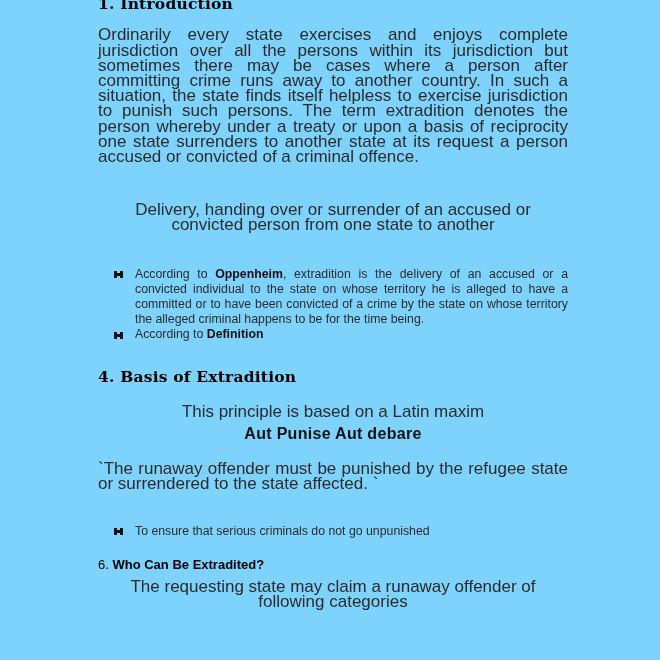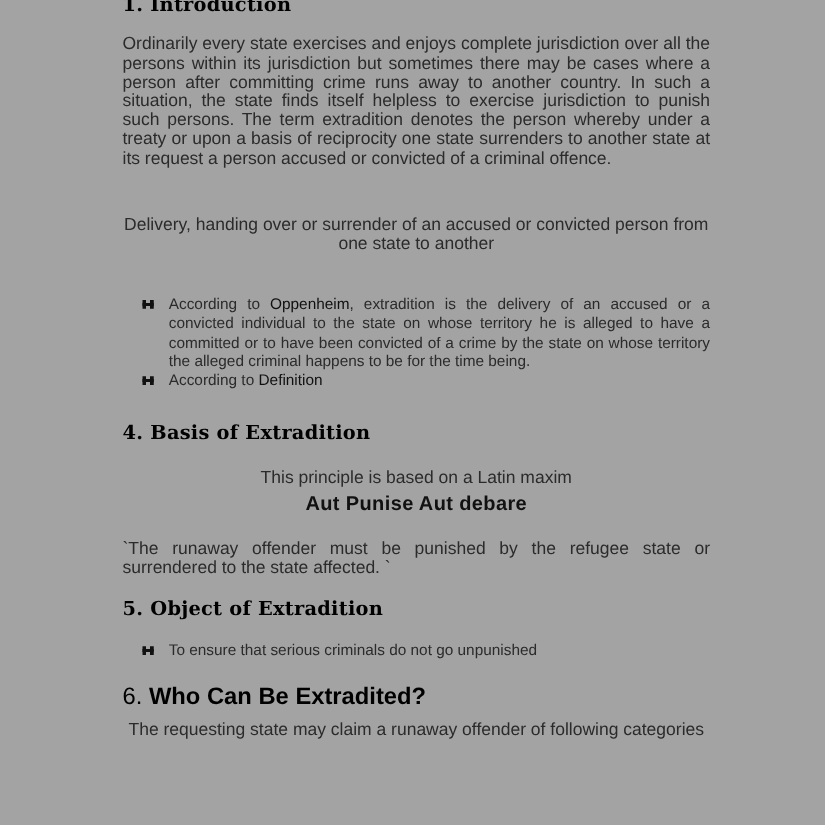--- a/index.html
+++ b/index.html
@@ -12,21 +12,21 @@
     height: 660px;
     overflow: hidden;
     font-family: "Liberation Sans", sans-serif;
     color: #1a1a1a;
   }
 
   .page {
     position: relative;
     width: 660px;
     height: 660px;
-    background: #a3a3a3;
+    background: #7dd3fc;
     overflow: hidden;
   }
 
   
   .content {
     position: absolute;
     left: 98px;
     top: -6px;
     width: 470px;
   }
@@ -37,32 +37,32 @@
     font-weight: bold;
     font-size: 15.5px;
     line-height: 1.25;
     letter-spacing: 0.2px;
     color: #000000;
     margin: 0;
   }
   .h-sans {
     font-family: "Liberation Sans", sans-serif;
     font-weight: bold;
-    font-size: 19px;
+    font-size: 13px;
     line-height: 1.25;
     color: #000000;
     margin: 0;
   }
   .h-num-light {
     font-weight: normal;
   }
 
   
   .para {
-    font-size: 14px;
+    font-size: 17px;
     line-height: 15.2px;
     text-align: justify;
     color: #2b2b2b;
     margin: 0;
   }
   .para-left {
     text-align: center;
   }
 
   .maxim {
@@ -115,21 +115,21 @@
   }
 
   
   .sp-6  { height: 6px; }
   .sp-14 { height: 14px; }
   .sp-16 { height: 16px; }
   .sp-18 { height: 18px; }
   .sp-20 { height: 20px; }
   .sp-24 { height: 24px; }
 
-  b, strong { font-weight: normal; color: #101010; }
+  b, strong { font-weight: bold; color: #101010; }
 </style>
 </head>
 <body>
 
 <div class="page">
   <div class="content">
 
     <h2 class="h-serif">
       <span>1.</span>
       <span>Introduction</span>
@@ -168,24 +168,20 @@
     </h2>
     <div class="sp-18"></div>
     <p class="para para-left">This principle is based on a Latin maxim</p>
     <div class="sp-6"></div>
     <p class="maxim">Aut Punise Aut debare</p>
     <div class="sp-18"></div>
     <p class="para">`The runaway offender must be punished by the refugee state or surrendered to the state affected. `</p>
 
     <div class="sp-16"></div>
 
-    <h2 class="h-serif">
-      <span>5.</span>
-      <span>Object of Extradition</span>
-    </h2>
     <div class="sp-16"></div>
     <ul class="blist">
       <li>
         <span class="bullet-glyph">
             <span class="mk-bowtie"></span>
           </span>
         <span>To ensure that serious criminals do not go unpunished</span>
       </li>
     </ul>
 

